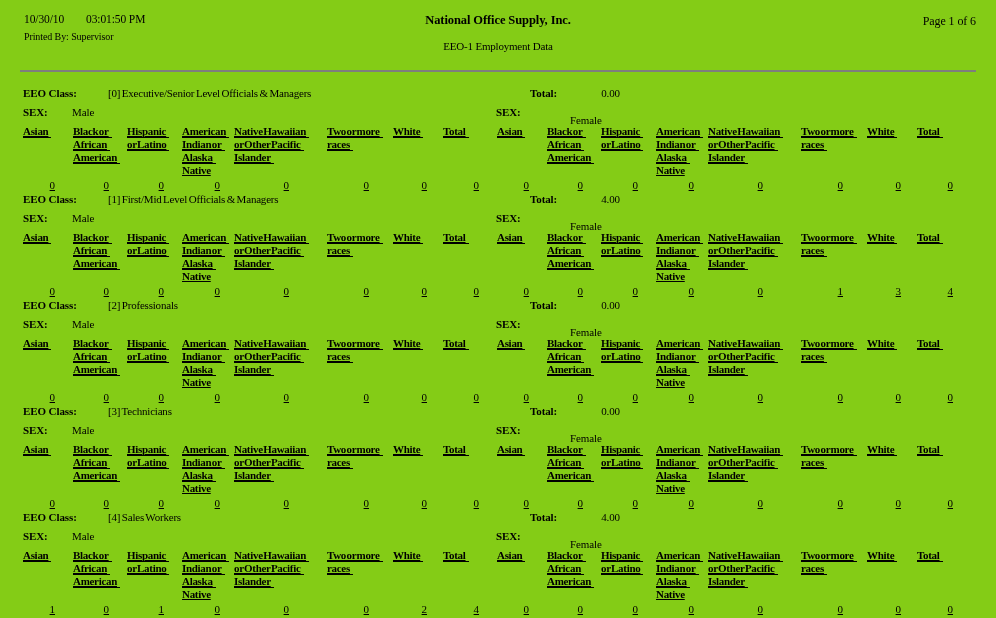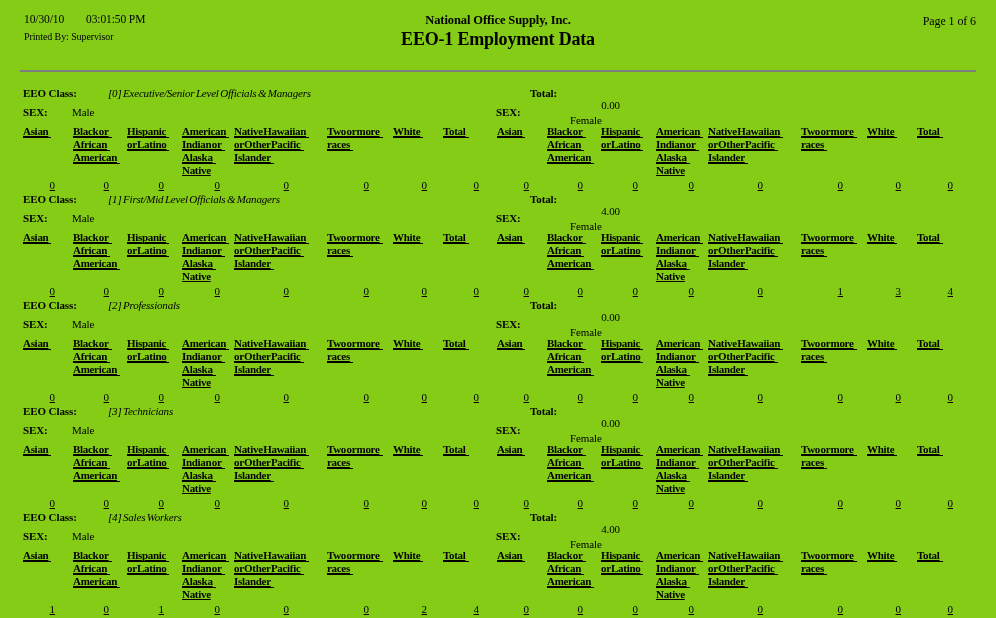--- a/index.html
+++ b/index.html
@@ -17,31 +17,31 @@
   .hdr-left { float:left; }
   .hdr-right { float:right; text-align:right; font-size:12px; padding-top:1px; }
   .hdr-center {
     position:absolute; left:0; right:0; top:13px;
     text-align:center; pointer-events:none;
   }
   .date-line { font-size:11.5px; }
   .date-val { display:inline-block; width:62px; }
   .printed-line { font-size:10px; margin-top:6px; }
   .company { font-weight:bold; font-size:12.5px; }
-  .report-title { font-weight:bold; font-size:18px; margin-top:1px; letter-spacing:-0.2px; }
+  .report-title { font-weight:normal; font-size:11px; margin-top:12px; letter-spacing:-0.2px; }
   .hdr-rule { margin:7px 20px 0 20px; border-top:2px solid #7e7e7e; height:0; }
   
   .sections { padding:15px 0 0 23px; }
   .section { height:103px; margin-bottom:3px; position:relative; }
   .b { font-weight:bold; }
   .class-row { position:relative; height:17px; }
   .lbl-class { display:inline-block; width:85px; }
-  .class-name { letter-spacing:-0.2px; word-spacing:-1px;font-style:italic; }
+  .class-name { letter-spacing:-0.2px; word-spacing:-1px; }
   .total-label { position:absolute; left:507px; top:0; }
-  .total-value { position:absolute; left:520px; top:0; width:77px; text-align:right;margin-top:12px; }
+  .total-value { position:absolute; left:520px; top:0; width:77px; text-align:right; }
   .sex-row { position:relative; height:19px; padding-top:2px; }
   .lbl-sex { display:inline-block; width:49px; }
   .lbl-sex-f { position:absolute; left:473px; top:2px; }
   .sex-name-f { position:absolute; left:547px; top:10px; }
   
   .tables-row { display:flex; }
   .demo-table {
     display:grid;
     grid-template-columns:50px 54px 55px 52px 93px 66px 50px 40px;
     width:460px;

